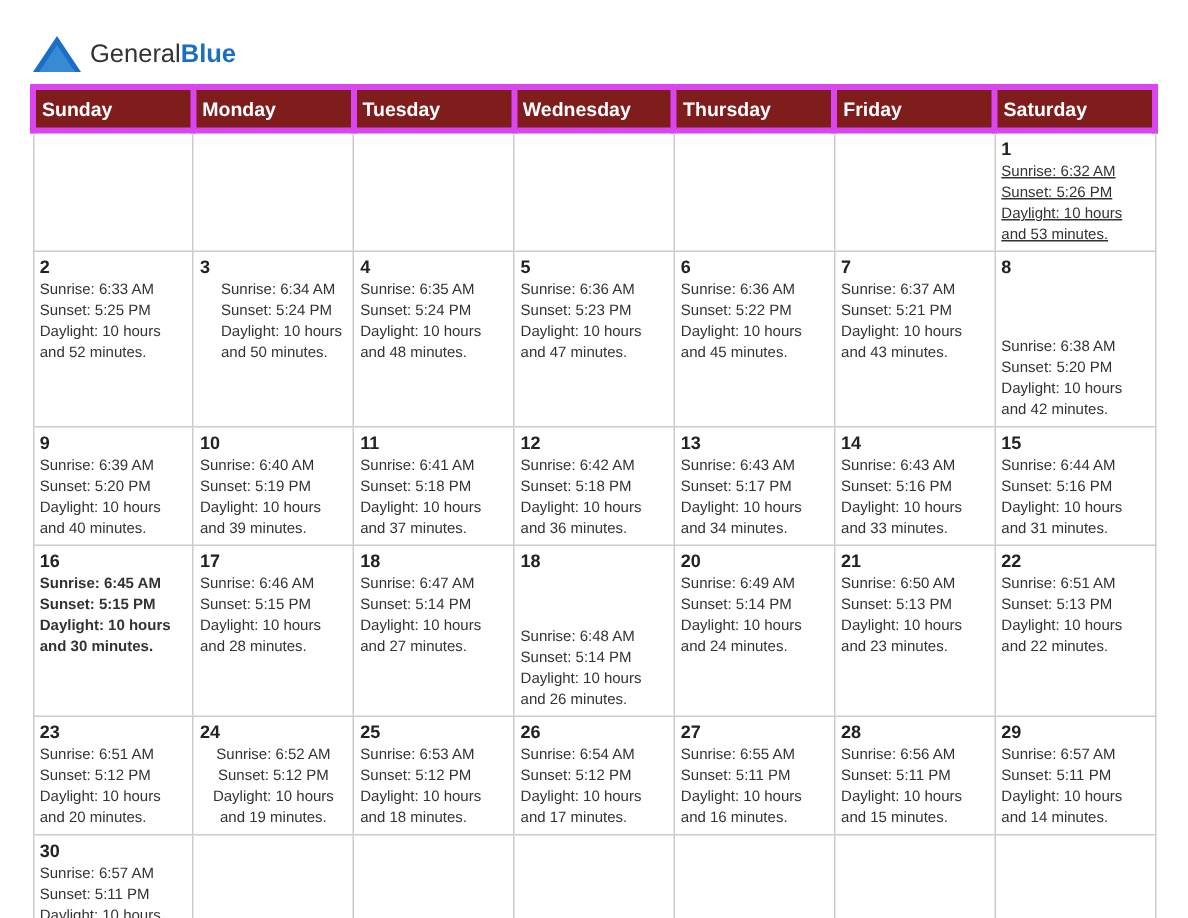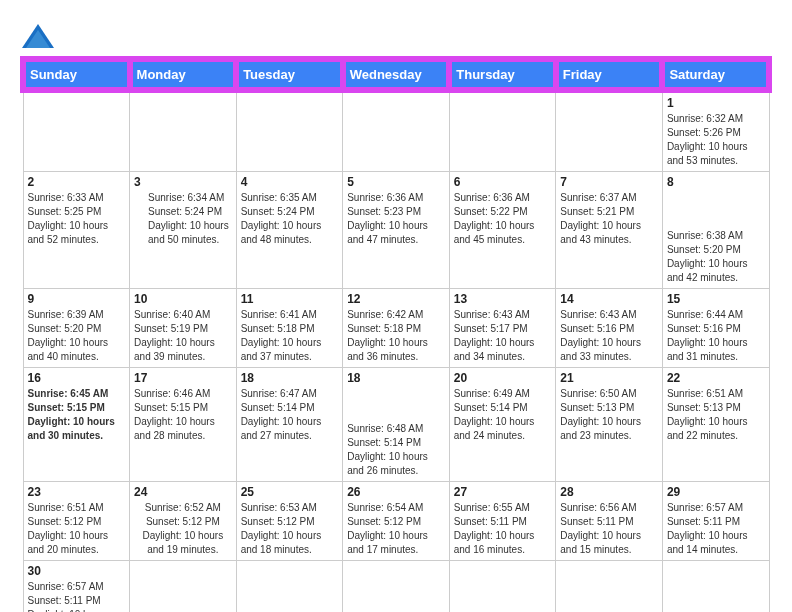--- a/index.html
+++ b/index.html
@@ -42,27 +42,27 @@
     .subtitle {
       font-size: 15px;
       color: #444;
     }
     .calendar {
       width: 100%;
       border-collapse: collapse;
       table-layout: fixed;
     }
     .calendar th {
-      background: #3b82f6;
+      background: #7f1d1d;
       color: #fff;
       font-size: 13px;
       font-weight: bold;
       padding: 5px 4px;
       text-align: left;
-      border: 6px solid #d946ef;
+      border: 4px solid #d946ef;
     }
     .calendar td {
       border: 1px solid #ccc;
       vertical-align: top;
       padding: 3px 4px;
       font-size: 10px;
       color: #222;
       height: 76px;
       width: 113px;
     }
@@ -87,20 +87,23 @@
 </head>
 <body>
 
 <div class="page">
   <div class="header-area">
     <div class="logo">
       <svg class="logo-icon" viewBox="0 0 36 28">
         <polygon points="18,2 34,26 2,26" fill="#1a6fc4"></polygon>
         <polygon points="18,8 30,26 6,26" fill="#4a9fe0" opacity="0.6"></polygon>
       </svg>
+      <div>
+        <span style="color:#333;font-size:17px;font-weight:normal;">General</span><span style="color:#1a6fc4;font-size:17px;font-weight:bold;">Blue</span>
+      </div>
     </div>
     <div class="title-area">
       <div class="month-title"></div>
       <div class="subtitle"></div>
     </div>
   </div>
 
   <table class="calendar">
     <thead>
       <tr>
@@ -116,21 +119,21 @@
     <tbody id="calendar-body">
     <tr>
           <td class="empty-cell"></td>
           <td class="empty-cell"></td>
           <td class="empty-cell"></td>
           <td class="empty-cell"></td>
           <td class="empty-cell"></td>
           <td class="empty-cell"></td>
           <td>
             <div class="day-number">1</div>
-            <div class="day-info" style="white-space: pre-line;">Sunrise: 6:32 AM
+            <div class="day-info" style="white-space: pre-line; text-decoration: underline;">Sunrise: 6:32 AM
 Sunset: 5:26 PM
 Daylight: 10 hours
 and 53 minutes.</div>
           </td>
         </tr>
         <tr>
           <td>
             <div class="day-number">2</div>
             <div class="day-info" style="white-space: pre-line;">Sunrise: 6:33 AM
 Sunset: 5:25 PM

